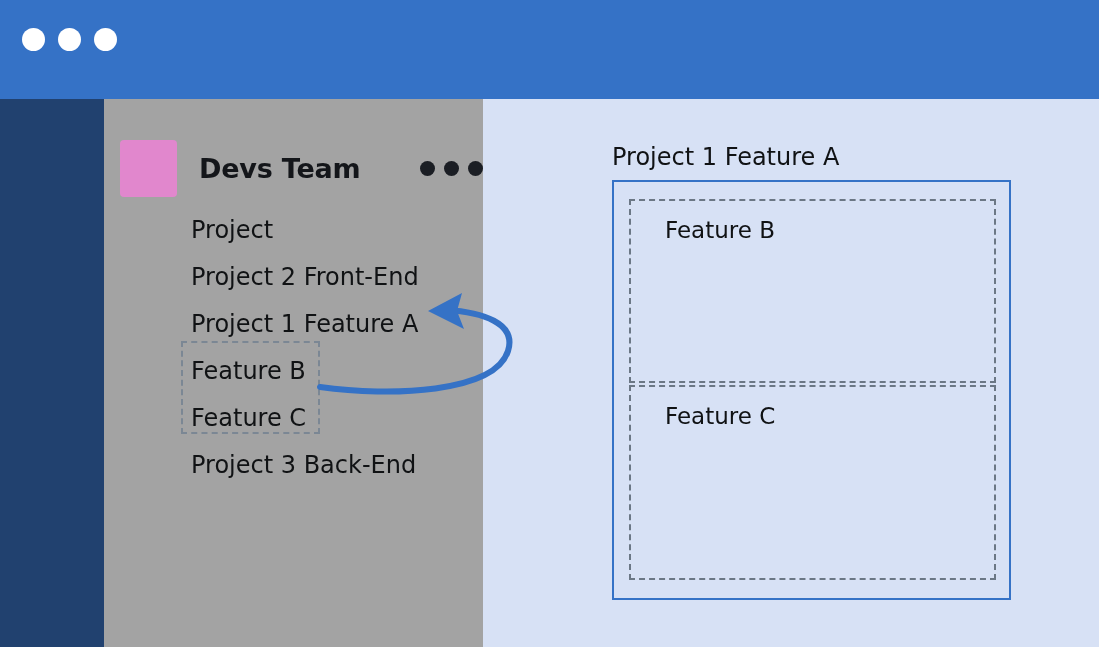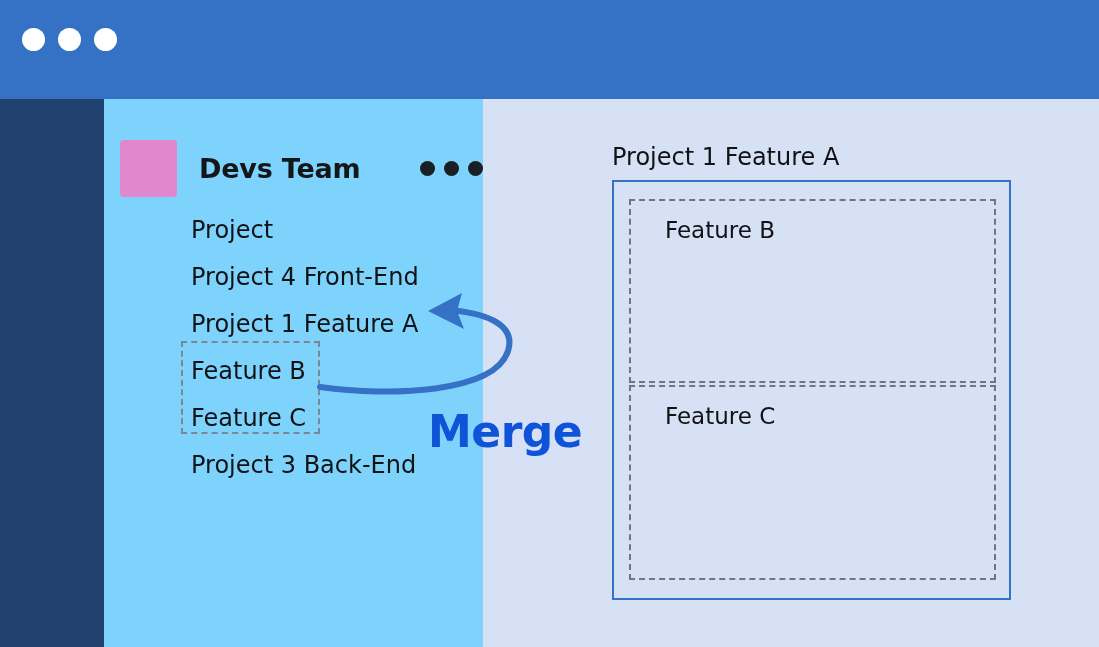--- a/index.html
+++ b/index.html
@@ -52,21 +52,21 @@
     height: 548px;
     background: #21416f;
   }
 
   
   .sidebar {
     position: absolute;
     left: 104px; top: 99px;
     width: 379px;
     height: 548px;
-    background: #7dd3fc;
+    background: #a3a3a3;
   }
 
   .team-header {
     position: absolute;
     left: 16px; top: 41px;
     width: 347px;
     height: 57px;
   }
   .team-avatar {
     position: absolute;
@@ -203,21 +203,21 @@
         <span class="menu-dot"></span>
         <span class="menu-dot"></span>
         <span class="menu-dot"></span>
       </span>
     </div>
 
     <div class="merge-group"></div>
 
     <div class="channel-list">
       <div class="channel-item">Project</div>
-      <div class="channel-item">Project 4 Front-End</div>
+      <div class="channel-item">Project 2 Front-End</div>
       <div class="channel-item">Project 1 Feature A</div>
       <div class="channel-item">Feature B</div>
       <div class="channel-item">Feature C</div>
       <div class="channel-item">Project 3 Back-End</div>
     </div>
   </div>
 
   <div class="content">
     <div class="content-title">Project 1 Feature A</div>
 
@@ -229,15 +229,14 @@
         <span class="merged-child-label">Feature C</span>
       </div>
     </div>
   </div>
 
   <svg class="merge-arrow" viewBox="0 0 230 115">
     <path d="M 10 102 C 80 112, 185 108, 198 66 C 207 38, 172 27, 136 25" fill="none" stroke="#3572c6" stroke-width="6" stroke-linecap="round"></path>
     <polygon points="118 26, 152 8, 147 26, 154 44" fill="#3572c6"></polygon>
   </svg>
 
-  <div class="merge-label">Merge</div>
 
 </div>
 
 </body></html>

